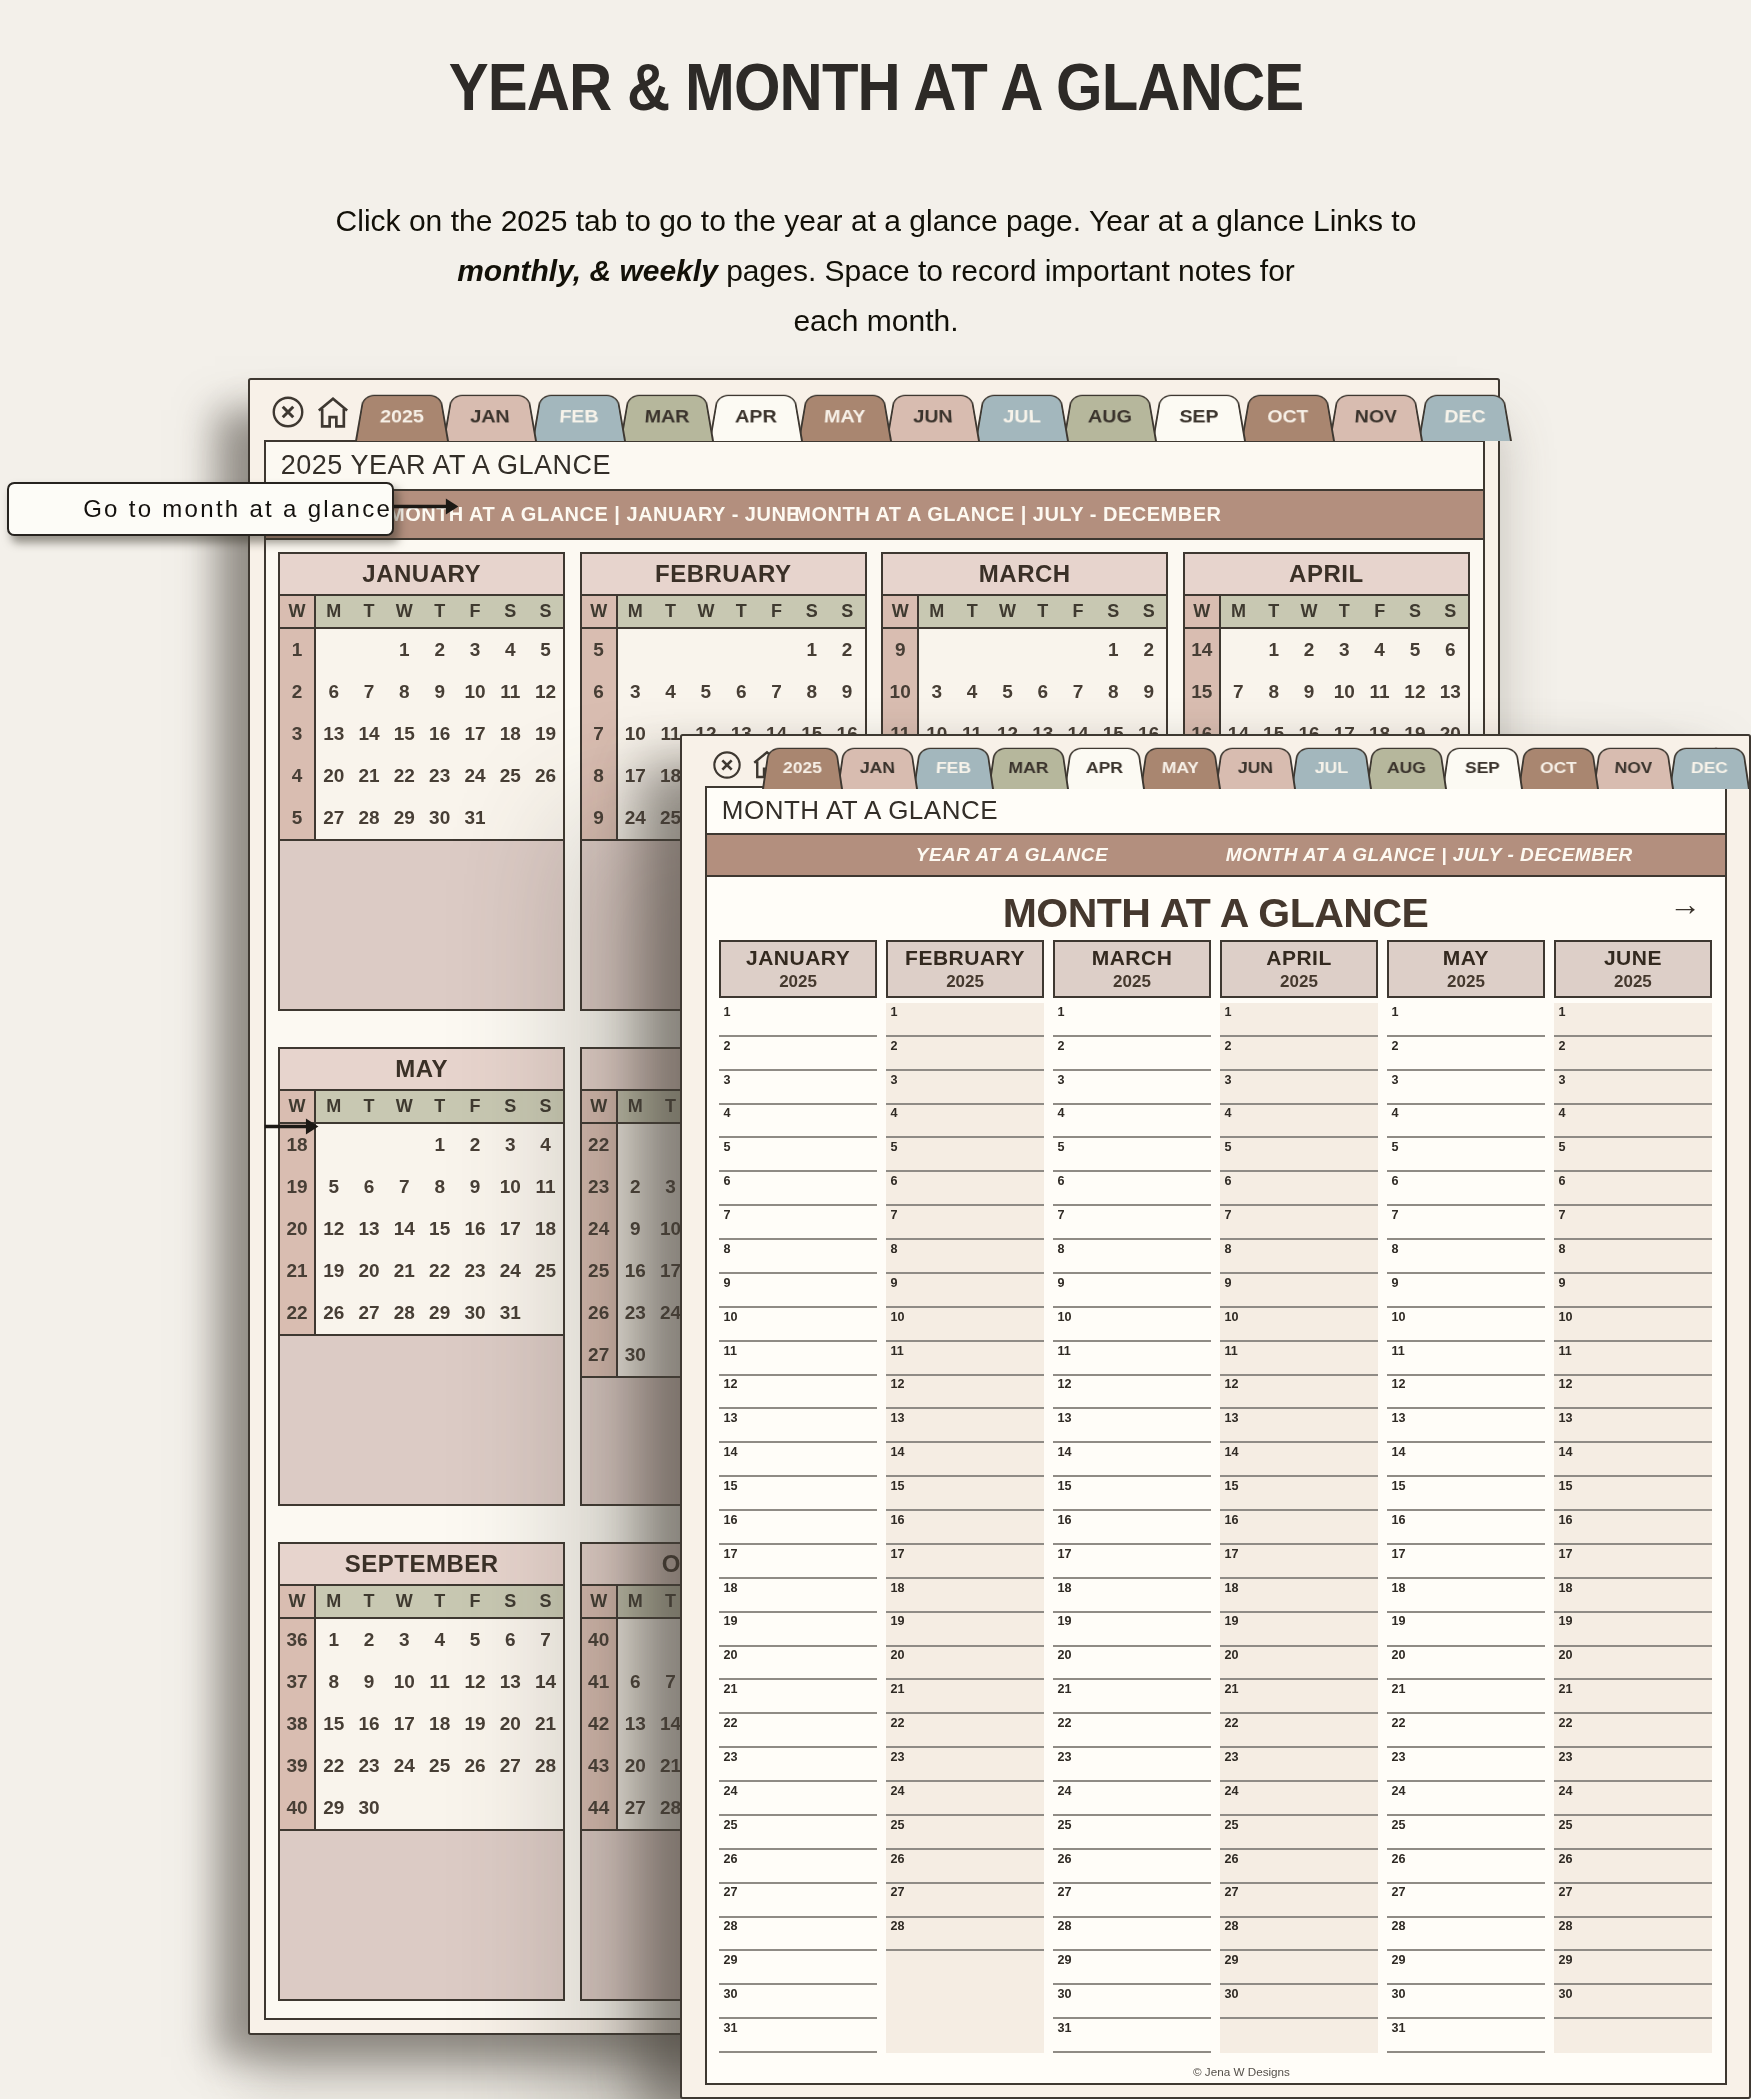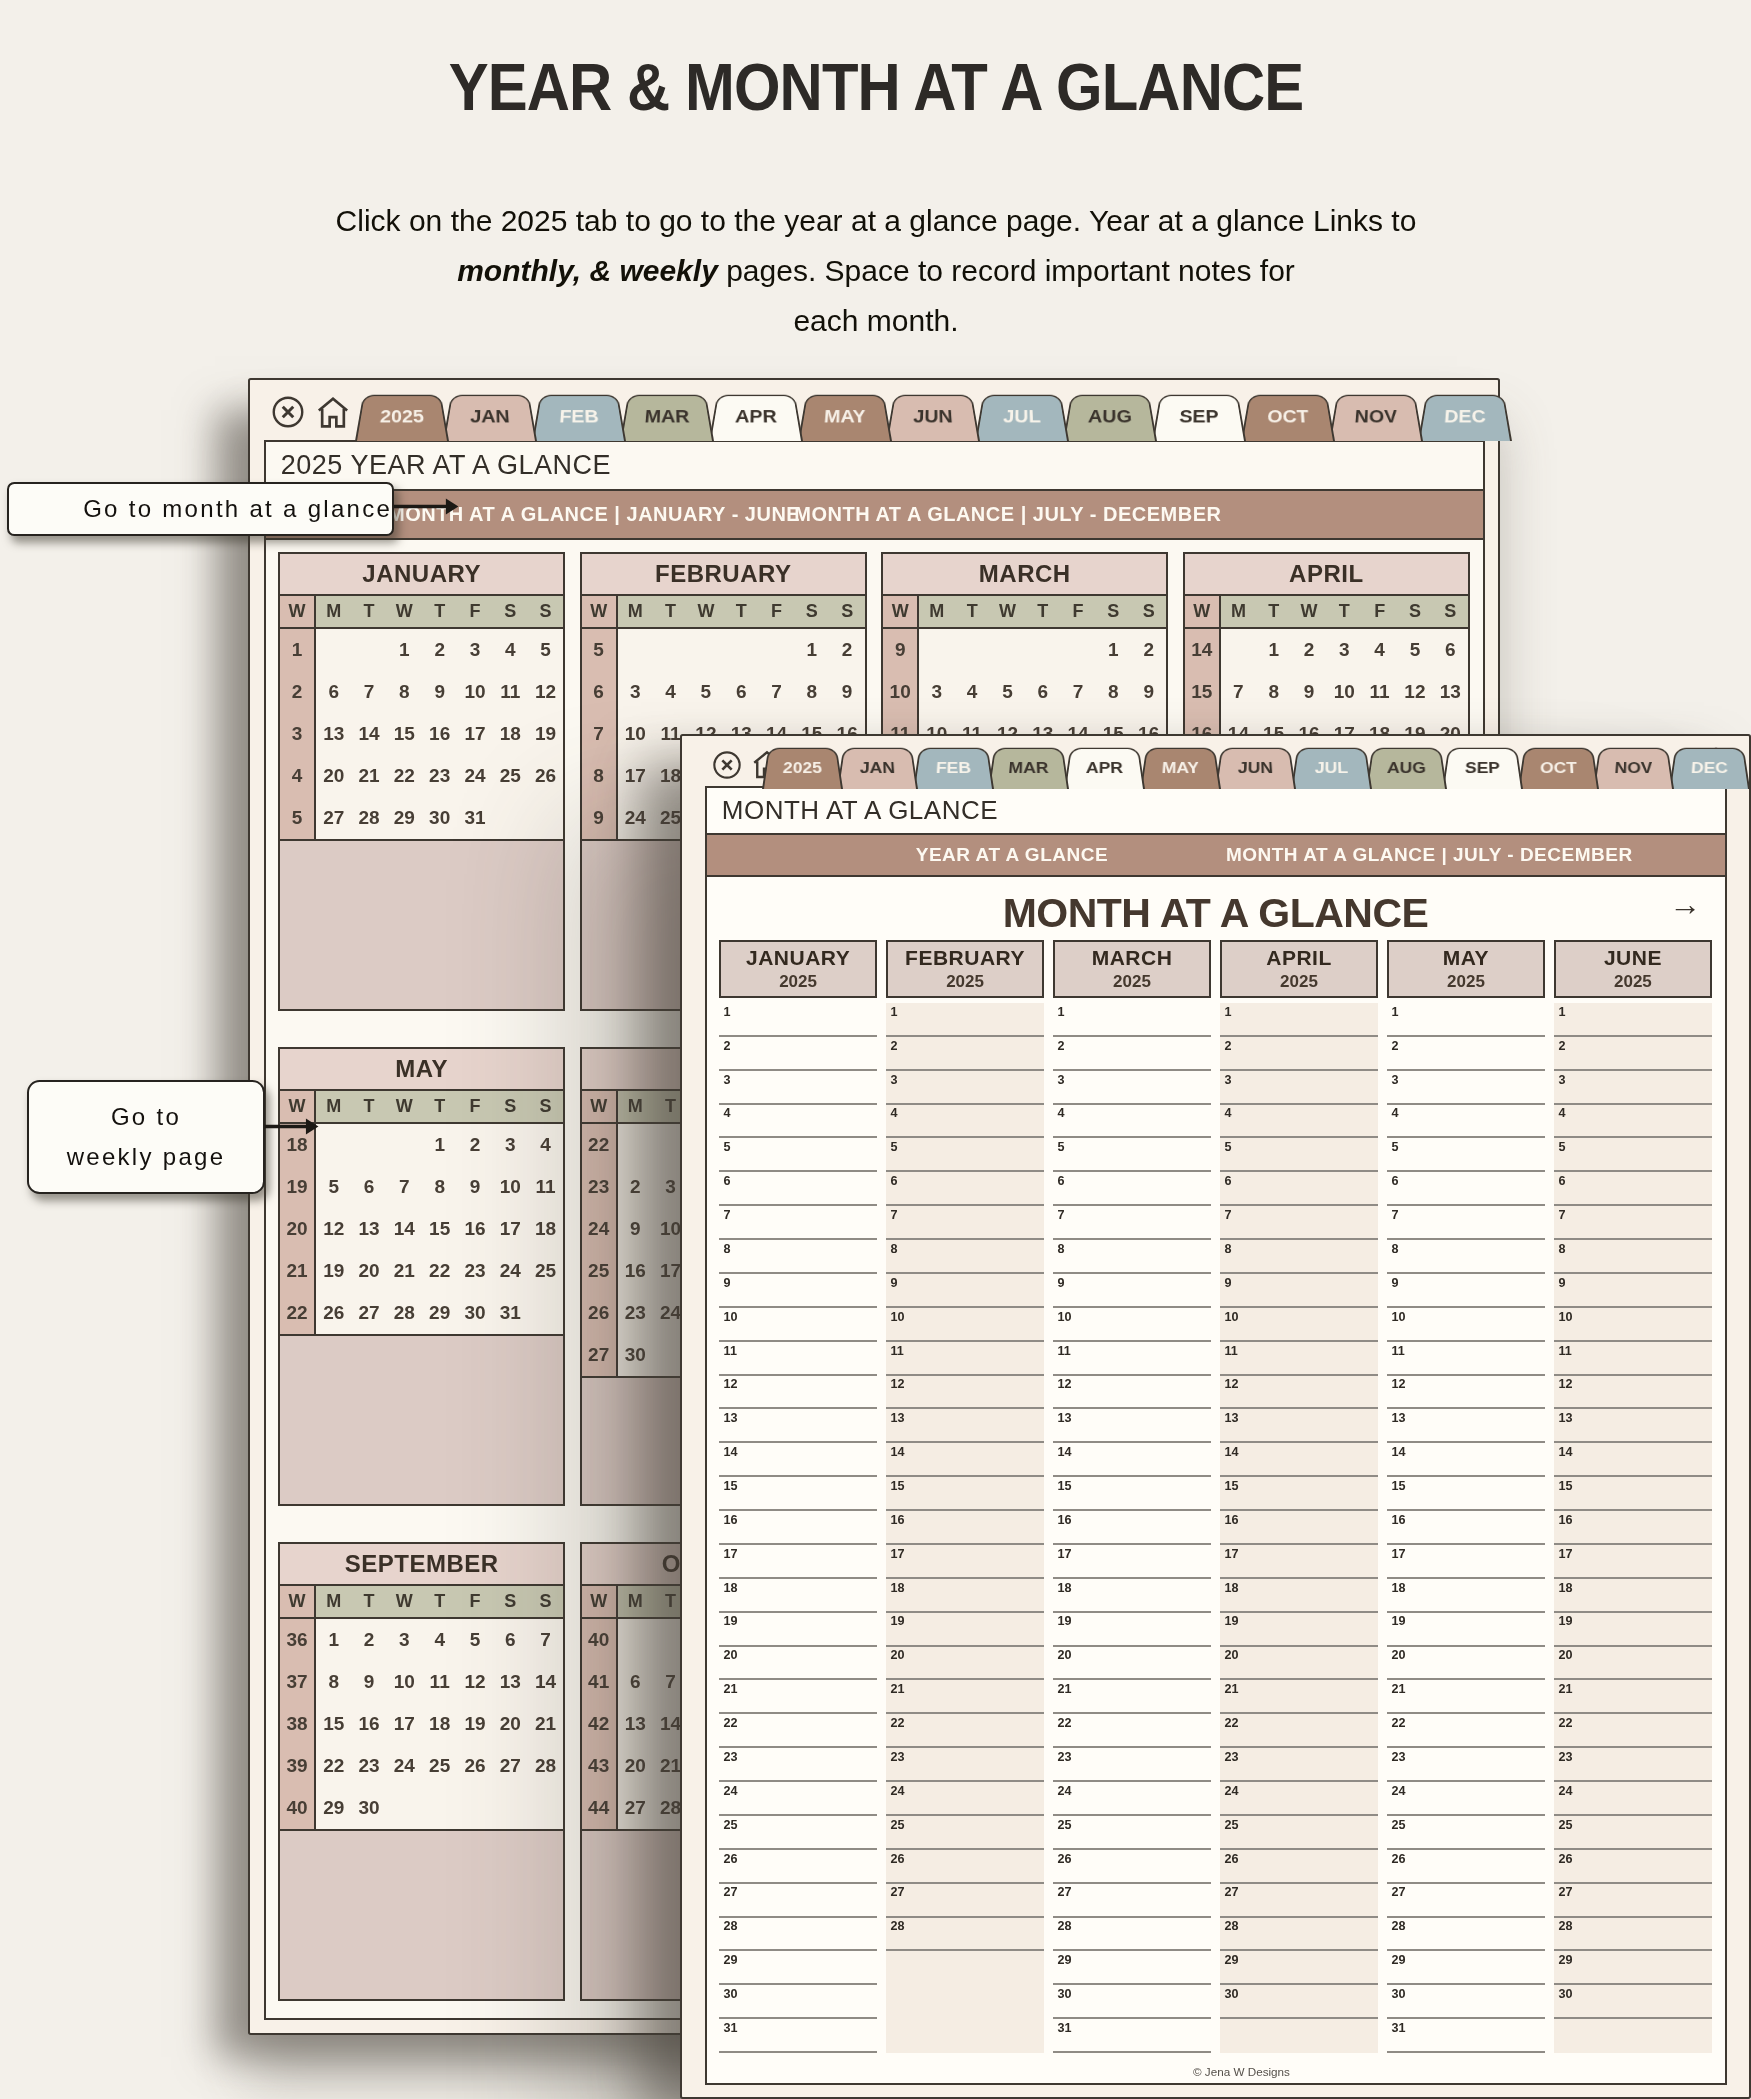--- a/index.html
+++ b/index.html
@@ -46,21 +46,21 @@
   .front-page .inner{left:22.5px;right:22.5px;top:50px;bottom:11.7px;background:#fffdf8;}
 
   .page-head{height:47px;display:flex;align-items:center;padding-left:15.3px;
     font-size:27px;font-weight:400;letter-spacing:0.5px;color:#332e28;}
   .front-page .page-head{height:45px;font-size:26px;}
   .link-bar{position:relative;background:#b38f7e;border-top:2.7px solid #3e3831;border-bottom:2.7px solid #3e3831;}
   .back-page .link-bar{height:47px;}
   .front-page .link-bar{height:40px;}
   .link-bar .lnk{position:absolute;top:0;height:100%;display:flex;align-items:center;justify-content:center;
     color:#fdf9f1;font-weight:700;font-size:20px;letter-spacing:0.5px;white-space:nowrap;}
-  .front-page .link-bar .lnk{font-size:19px;}
+  .front-page .link-bar .lnk{font-size:19px;font-style:italic;}
   .back-page .lnk-a{left:12%;width:30%;}
   .back-page .lnk-b{left:46%;width:30%;}
   .front-page .lnk-a{left:14%;width:32%;}
   .front-page .lnk-b{left:50%;width:42%;}
 
   
   .months-grid{position:absolute;left:12.6px;right:12.6px;top:110px;display:grid;
     grid-template-columns:repeat(4,1fr);grid-auto-rows:459px;column-gap:14.4px;row-gap:36px;}
   .month-block{border:2.3px solid #3e3831;background:#f9f4ec;display:flex;flex-direction:column;overflow:hidden;}
   .m-title{height:40px;flex:0 0 40px;background:#e7d4cd;border-bottom:2.3px solid #3e3831;
@@ -1323,23 +1323,19 @@
   </div>
 
   <div class="callout callout-1">
     <span class="cl-line">Go to month at a glance</span>
   </div>
   <svg class="conn" style="left:392px;top:493px;" width="70" height="27" viewBox="0 0 78 30">
     <path d="M2 15 H62" stroke="#1c1915" stroke-width="4" fill="none"></path>
     <path d="M60 6 L74 15 L60 24 Z" fill="#1c1915"></path>
   </svg>
 
-  <div class="callout callout-2">
-    <span class="cl-line">Go to</span>
-    <span class="cl-line">weekly page</span>
-  </div>
   <svg class="conn" style="left:263px;top:1113px;" width="59" height="27" viewBox="0 0 66 30">
     <path d="M2 15 H50" stroke="#1c1915" stroke-width="4" fill="none"></path>
     <path d="M48 6 L62 15 L48 24 Z" fill="#1c1915"></path>
   </svg>
 
 </div>
 
 
 </body></html>

